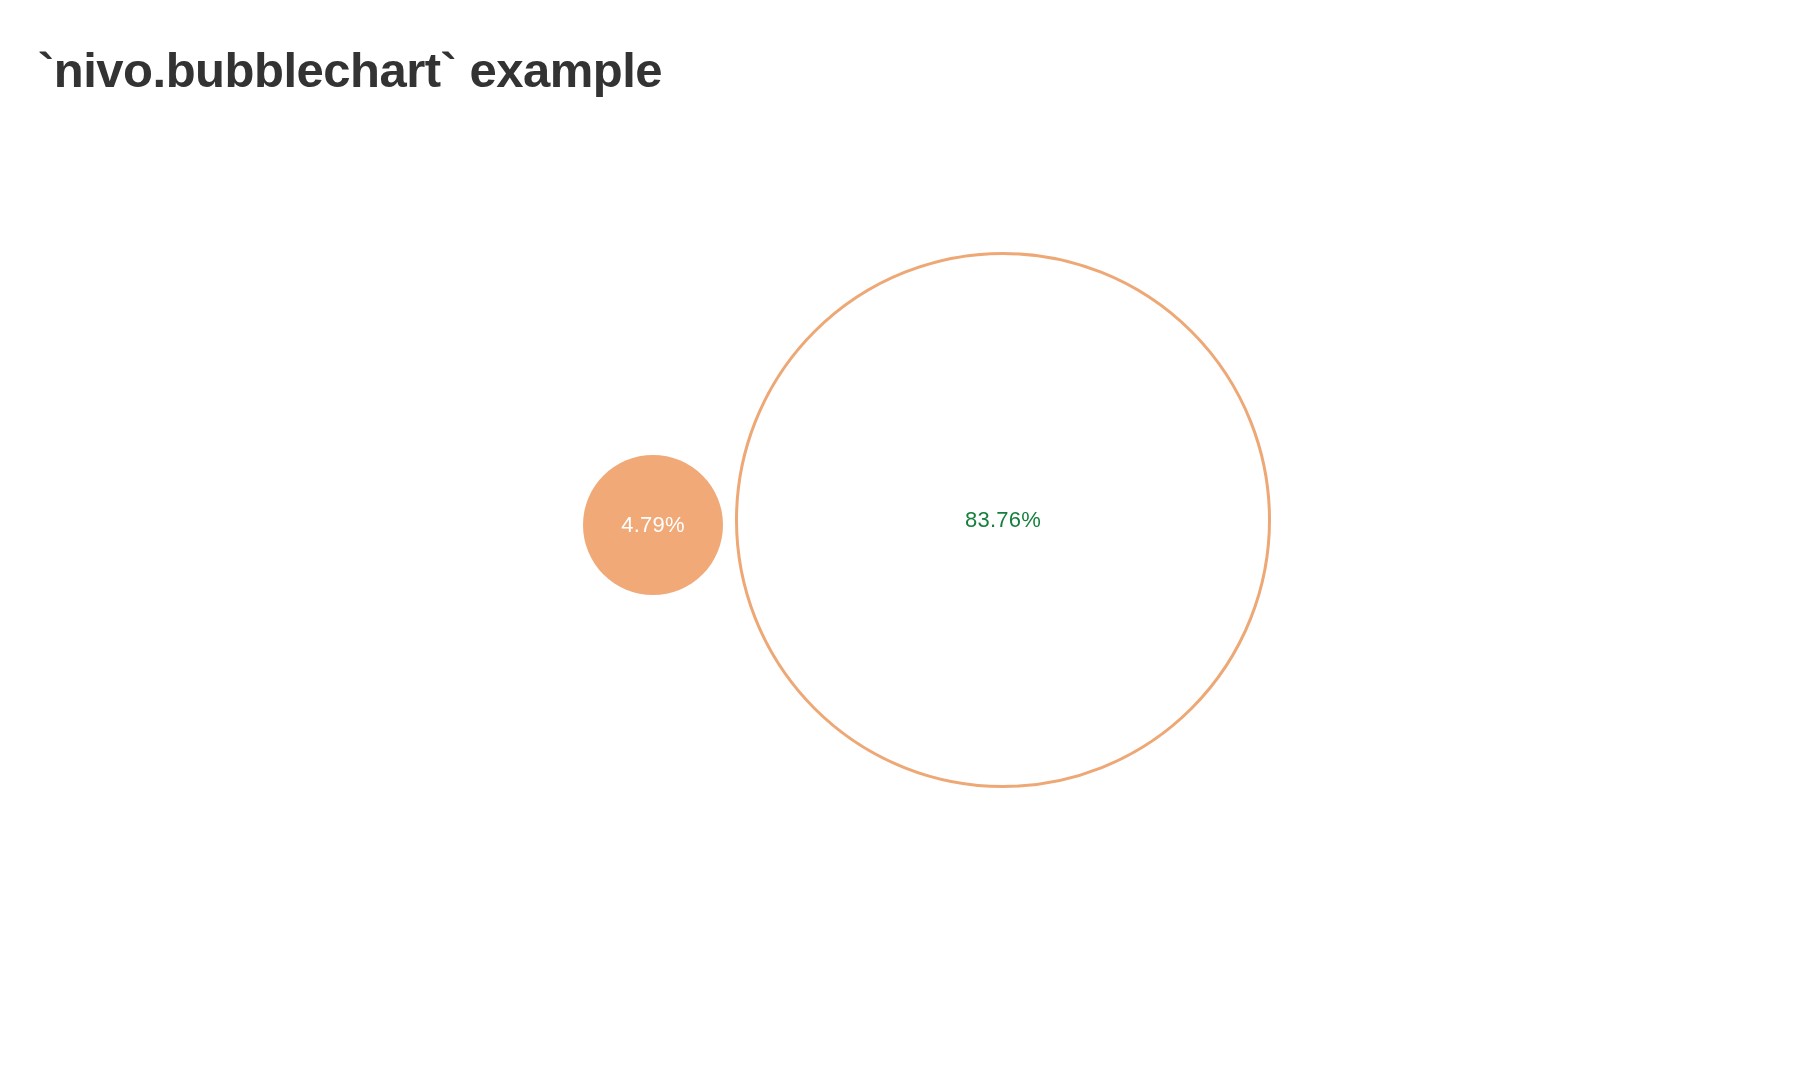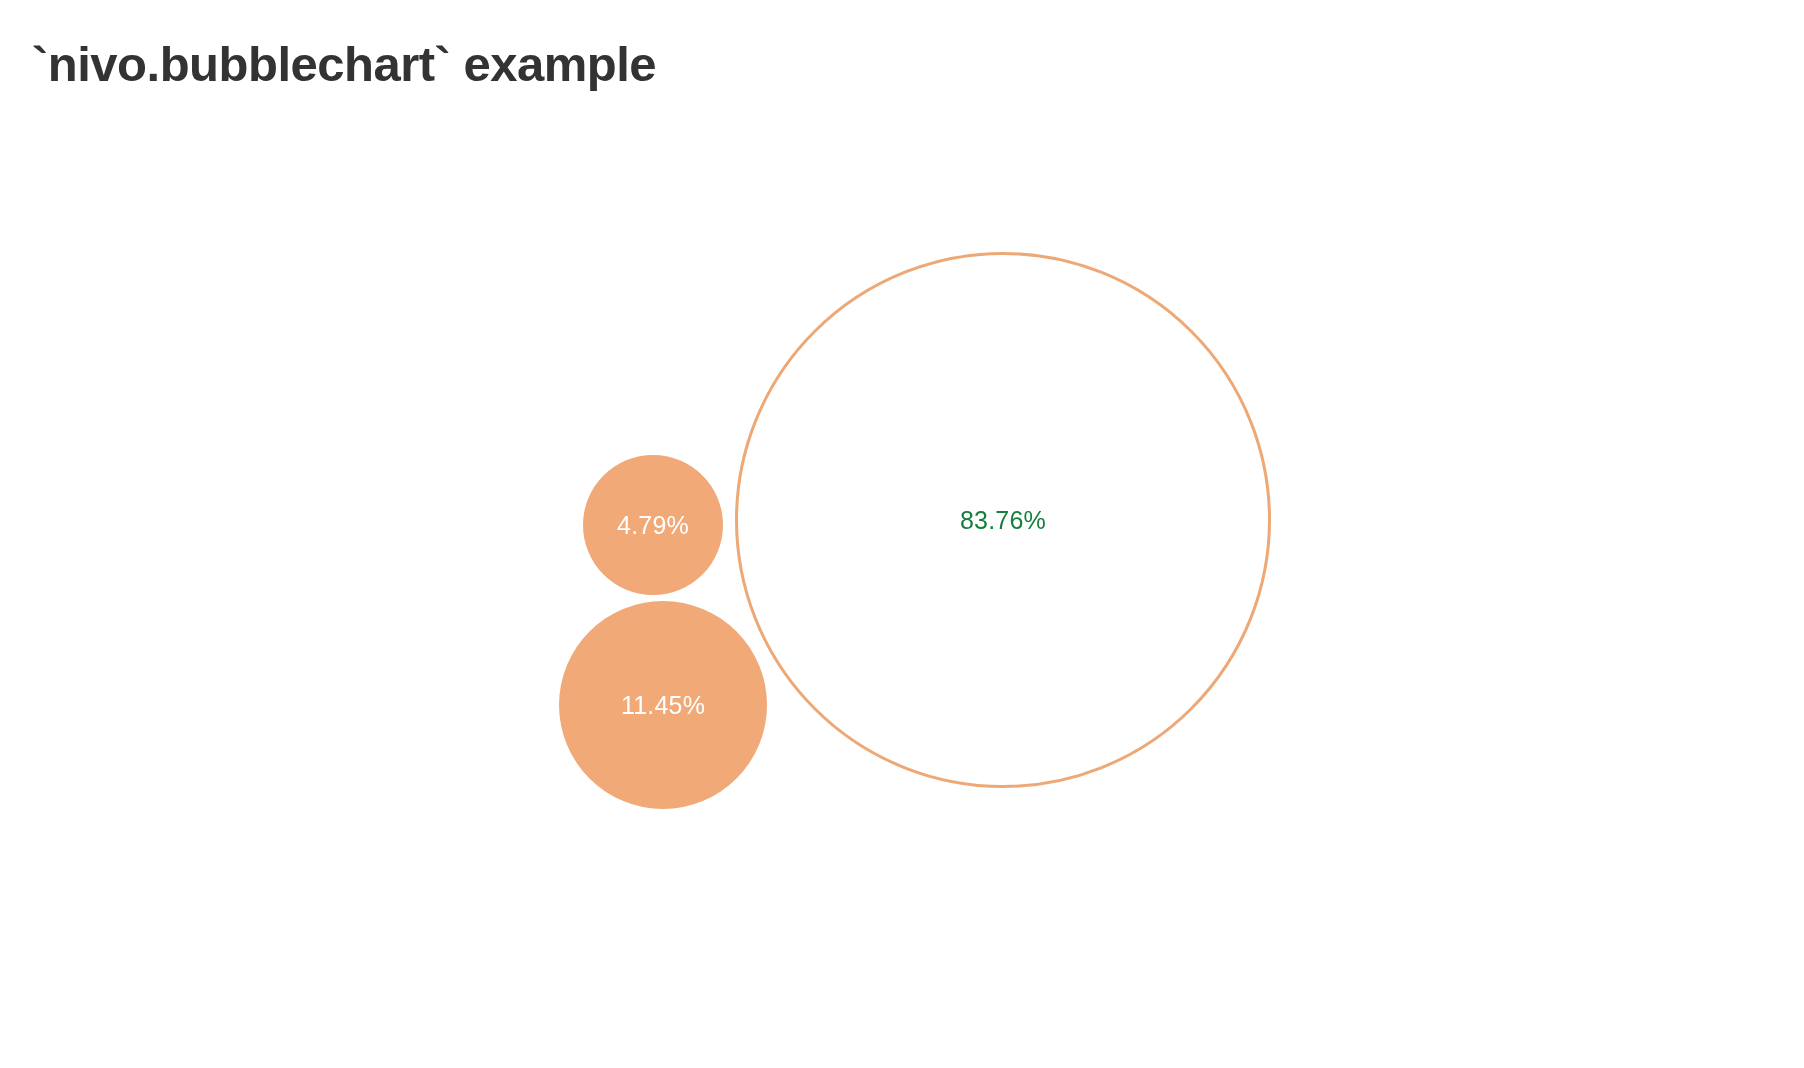--- a/index.html
+++ b/index.html
@@ -18,21 +18,21 @@
   .page {
     position: relative;
     width: 1804px;
     height: 1068px;
     background: #ffffff;
   }
   .page-title {
     position: absolute;
     left: 25px;
     top: 29px;
-    margin: 7px;
+    margin: 13px;
     font-family: "Liberation Sans", sans-serif;
     font-size: 49px;
     font-weight: bold;
     letter-spacing: -0.5px;
     color: #333333;
     white-space: pre;
     line-height: 1.15;
   }
   .chart-area {
     position: absolute;
@@ -44,21 +44,21 @@
   .bubble {
     position: absolute;
     box-sizing: border-box;
     border-radius: 50%;
     display: flex;
     align-items: center;
     justify-content: center;
   }
   .bubble-label {
     font-family: "Liberation Sans", sans-serif;
-    font-size: 25px;
+    font-size: 22px;
     font-weight: normal;
     letter-spacing: 0.2px;
     white-space: nowrap;
     pointer-events: none;
   }
 </style>
 </head>
 <body>
 
 <div class="page">
@@ -66,18 +66,15 @@
   <h1 class="page-title">`nivo.bubblechart` example</h1>
 
   <div class="chart-area">
 
   <div class="bubble" style="left: 735px; top: 252px; width: 536px; height: 536px; background: transparent; border: 3px solid rgb(237, 168, 118);">
         <span class="bubble-label" style="color: #15803d;">83.76%</span>
       </div>
       <div class="bubble" style="left: 583px; top: 455px; width: 140px; height: 140px; background: rgb(240, 169, 119); border: none;">
         <span class="bubble-label" style="color: rgb(255, 255, 255);">4.79%</span>
       </div>
-      <div class="bubble" style="left: 559px; top: 601px; width: 208px; height: 208px; background: rgb(240, 169, 119); border: none;">
-        <span class="bubble-label" style="color: rgb(255, 255, 255);">11.45%</span>
-      </div>
     </div>
 
 </div>
 
 </body></html>

